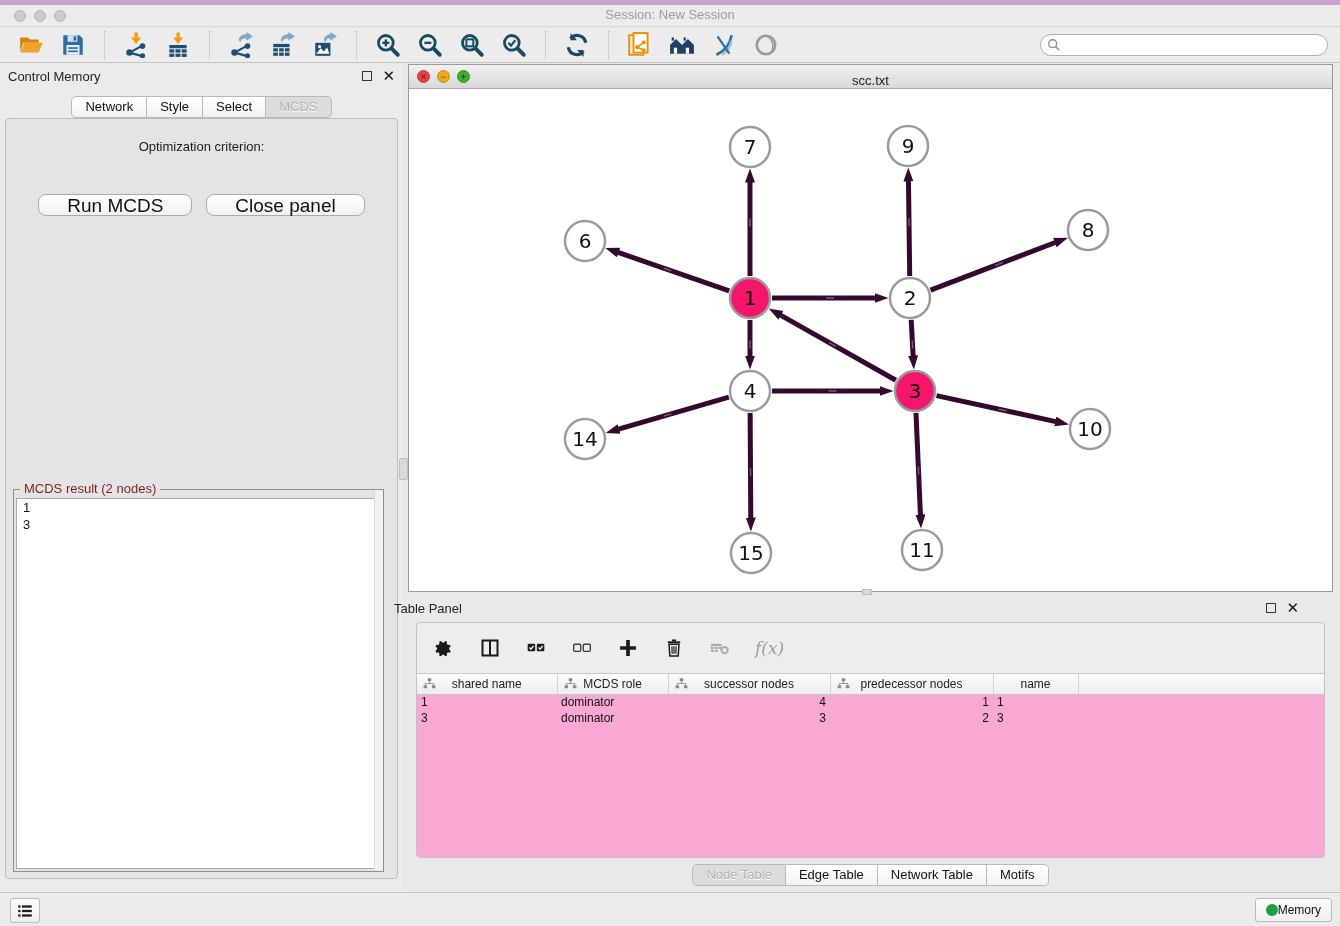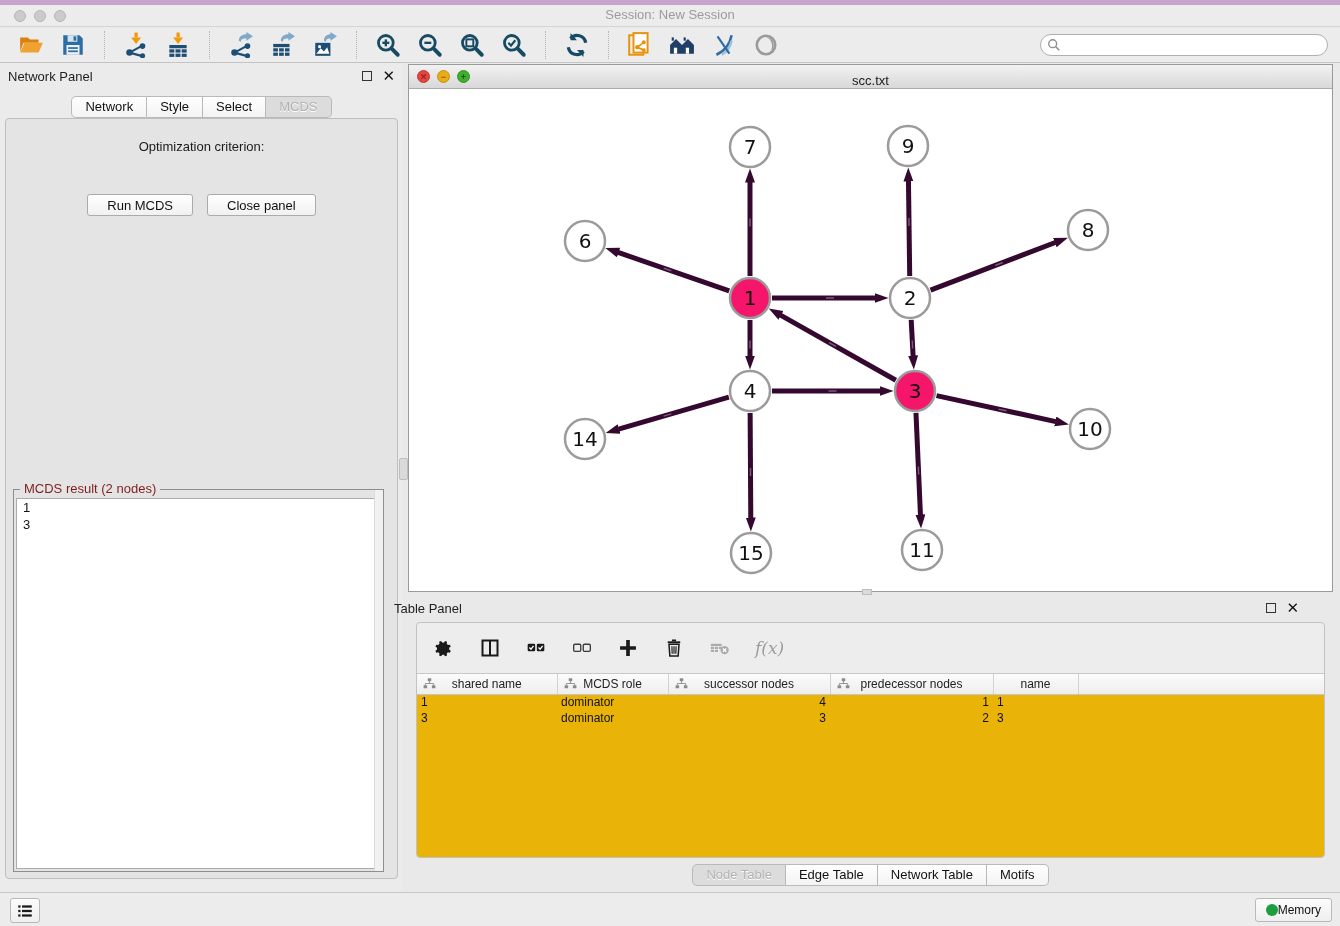--- a/index.html
+++ b/index.html
@@ -36,21 +36,21 @@
   .tab.selected { background:#DCDCDC; color:#B2B2B2; text-shadow:0 1px 0 #FFF; }
   .ctrl-body { position:absolute; left:5px; top:55px; width:393px; height:761px; background:#E4E4E4; border:1px solid #BEBEBE; border-radius:4px; }
   .opt-label { position:absolute; top:20px; width:100%; text-align:center; font-size:13px; color:#1A1A1A; }
   .criterion-select { position:absolute; left:39px; top:40px; width:308px; height:23px; background:#FFF; border:1px solid #ABABAB; border-radius:5px; display:flex; align-items:center; padding:0 8px; font-size:13px; }
   .criterion-select .sel-text { flex:1; }
   .stepper { display:flex; flex-direction:column; gap:1px; align-items:center; }
   .stepper i { width:0; height:0; border-left:4px solid transparent; border-right:4px solid transparent; }
   .stepper .up { border-bottom:5px solid #555; }
   .stepper .down { border-top:5px solid #555; }
   .btn-row { position:absolute; top:75px; width:100%; display:flex; justify-content:center; gap:14px; }
-  .mac-btn { height:22px; padding:0 19px; background:linear-gradient(#FFFFFF,#F1F1F1); border:1px solid #ABABAB; border-radius:3px; font-size:13px; color:#111; font-family:inherit; }
+  .mac-btn { height:22px; padding:0 28px; background:linear-gradient(#FFFFFF,#F1F1F1); border:1px solid #ABABAB; border-radius:8px; font-size:19px; color:#111; font-family:inherit; }
   .result-fieldset { position:absolute; left:7px; top:370px; width:371px; height:383px; border:1px solid #8E8E8E; }
   .result-legend { position:absolute; left:6px; top:-9px; background:#E4E4E4; padding:0 4px; font-size:13px; color:#7f1d1d; }
   .result-listbox { position:absolute; left:2px; top:8px; right:2px; bottom:2px; background:#FFF; border:1px solid #ABABAB; overflow:hidden; }
   .result-line { font-size:13px; padding:1px 6px; color:#111; }
   .result-scroll { position:absolute; right:0; top:0; width:9px; height:100%; background:#F1F1F1; border-left:1px solid #DCDCDC; }
 
   
   .v-splitter { position:absolute; left:403px; top:63px; width:5px; height:829px; background:#E9E9E9; }
   .v-grip { position:absolute; left:399px; top:458px; width:9px; height:22px; background:#DADADA; border:1px solid #BDBDBD; border-radius:2px; }
   .h-grip { position:absolute; left:862px; top:589px; width:10px; height:6px; background:#DADADA; border:1px solid #BDBDBD; }
@@ -67,21 +67,21 @@
   .net-canvas { position:absolute; left:0; top:24px; width:923px; height:502px; background:#FFF; }
 
   
   .table-panel-header { position:absolute; left:384px; top:596px; width:925px; height:24px; display:flex; align-items:center; padding:0 10px; }
   .table-panel-header .ph-title { flex:1; font-size:13px; color:#222; }
   .table-container { position:absolute; left:416px; top:622px; width:909px; height:236px; background:#EDEDED; border:1px solid #C2C2C2; border-radius:4px; overflow:hidden; }
   .table-toolbar { height:50px; display:flex; align-items:center; padding-left:16px; gap:24px; }
   .table-toolbar .tt-icon { width:22px; height:22px; display:flex; align-items:center; justify-content:center; }
   .table-toolbar svg { width:20px; height:20px; }
   .fx-label { font-family:"DejaVu Serif","Liberation Serif",serif; font-style:italic; font-size:17px; color:#9C9C9C; }
-  .node-table-wrap { position:absolute; left:0; top:50px; right:0; bottom:0; background:#eab308; border-top:1px solid #C8C8C8; }
+  .node-table-wrap { position:absolute; left:0; top:50px; right:0; bottom:0; background:#f9a8d4; border-top:1px solid #C8C8C8; }
   table.node-table { border-collapse:collapse; table-layout:fixed; width:100%; }
   table.node-table th { height:20px; background:linear-gradient(#FBFBFB,#EEEEEE); border-right:1px solid #D2D2D2; border-bottom:1px solid #C6C6C6; font-weight:normal; font-size:12px; color:#222; position:relative; text-align:center; }
   table.node-table th .tree-icon { position:absolute; left:6px; top:3px; width:13px; height:13px; }
   table.node-table td { height:16px; font-size:12px; color:#111; padding:0 4px; }
   td.al { text-align:left; padding-left:8px; }
   td.ar { text-align:right; padding-right:18px; }
   .bottom-tabs { position:absolute; left:408px; top:864px; width:925px; display:flex; justify-content:center; }
 
   
   .statusbar { position:absolute; left:0; top:892px; width:1340px; height:34px; background:#ECECEC; border-top:1px solid #C6C6C6; }
@@ -266,21 +266,21 @@
     <svg class="search-glass" viewBox="0 0 16 16">
         <circle cx="6.5" cy="6.5" r="4.5" fill="none" stroke="#8E8E8E" stroke-width="1.6"></circle>
         <line x1="10" y1="10" x2="14" y2="14" stroke="#8E8E8E" stroke-width="1.8"></line>
       </svg>
     <input class="search-input" type="text" value="" style="">
   </div>
 </div>
 
 <div class="control-panel">
   <div class="panel-header">
-    <span class="ph-title">Network Panel</span>
+    <span class="ph-title">Control Memory</span>
     <span class="float-box"></span>
     <span class="close-x">✕</span>
   </div>
   <div class="ctrl-tabs" id="control-tabs">
       <div class="tab">Network</div>
       <div class="tab">Style</div>
       <div class="tab">Select</div>
       <div class="tab selected">MCDS</div>
     </div>
   <div class="ctrl-body">

